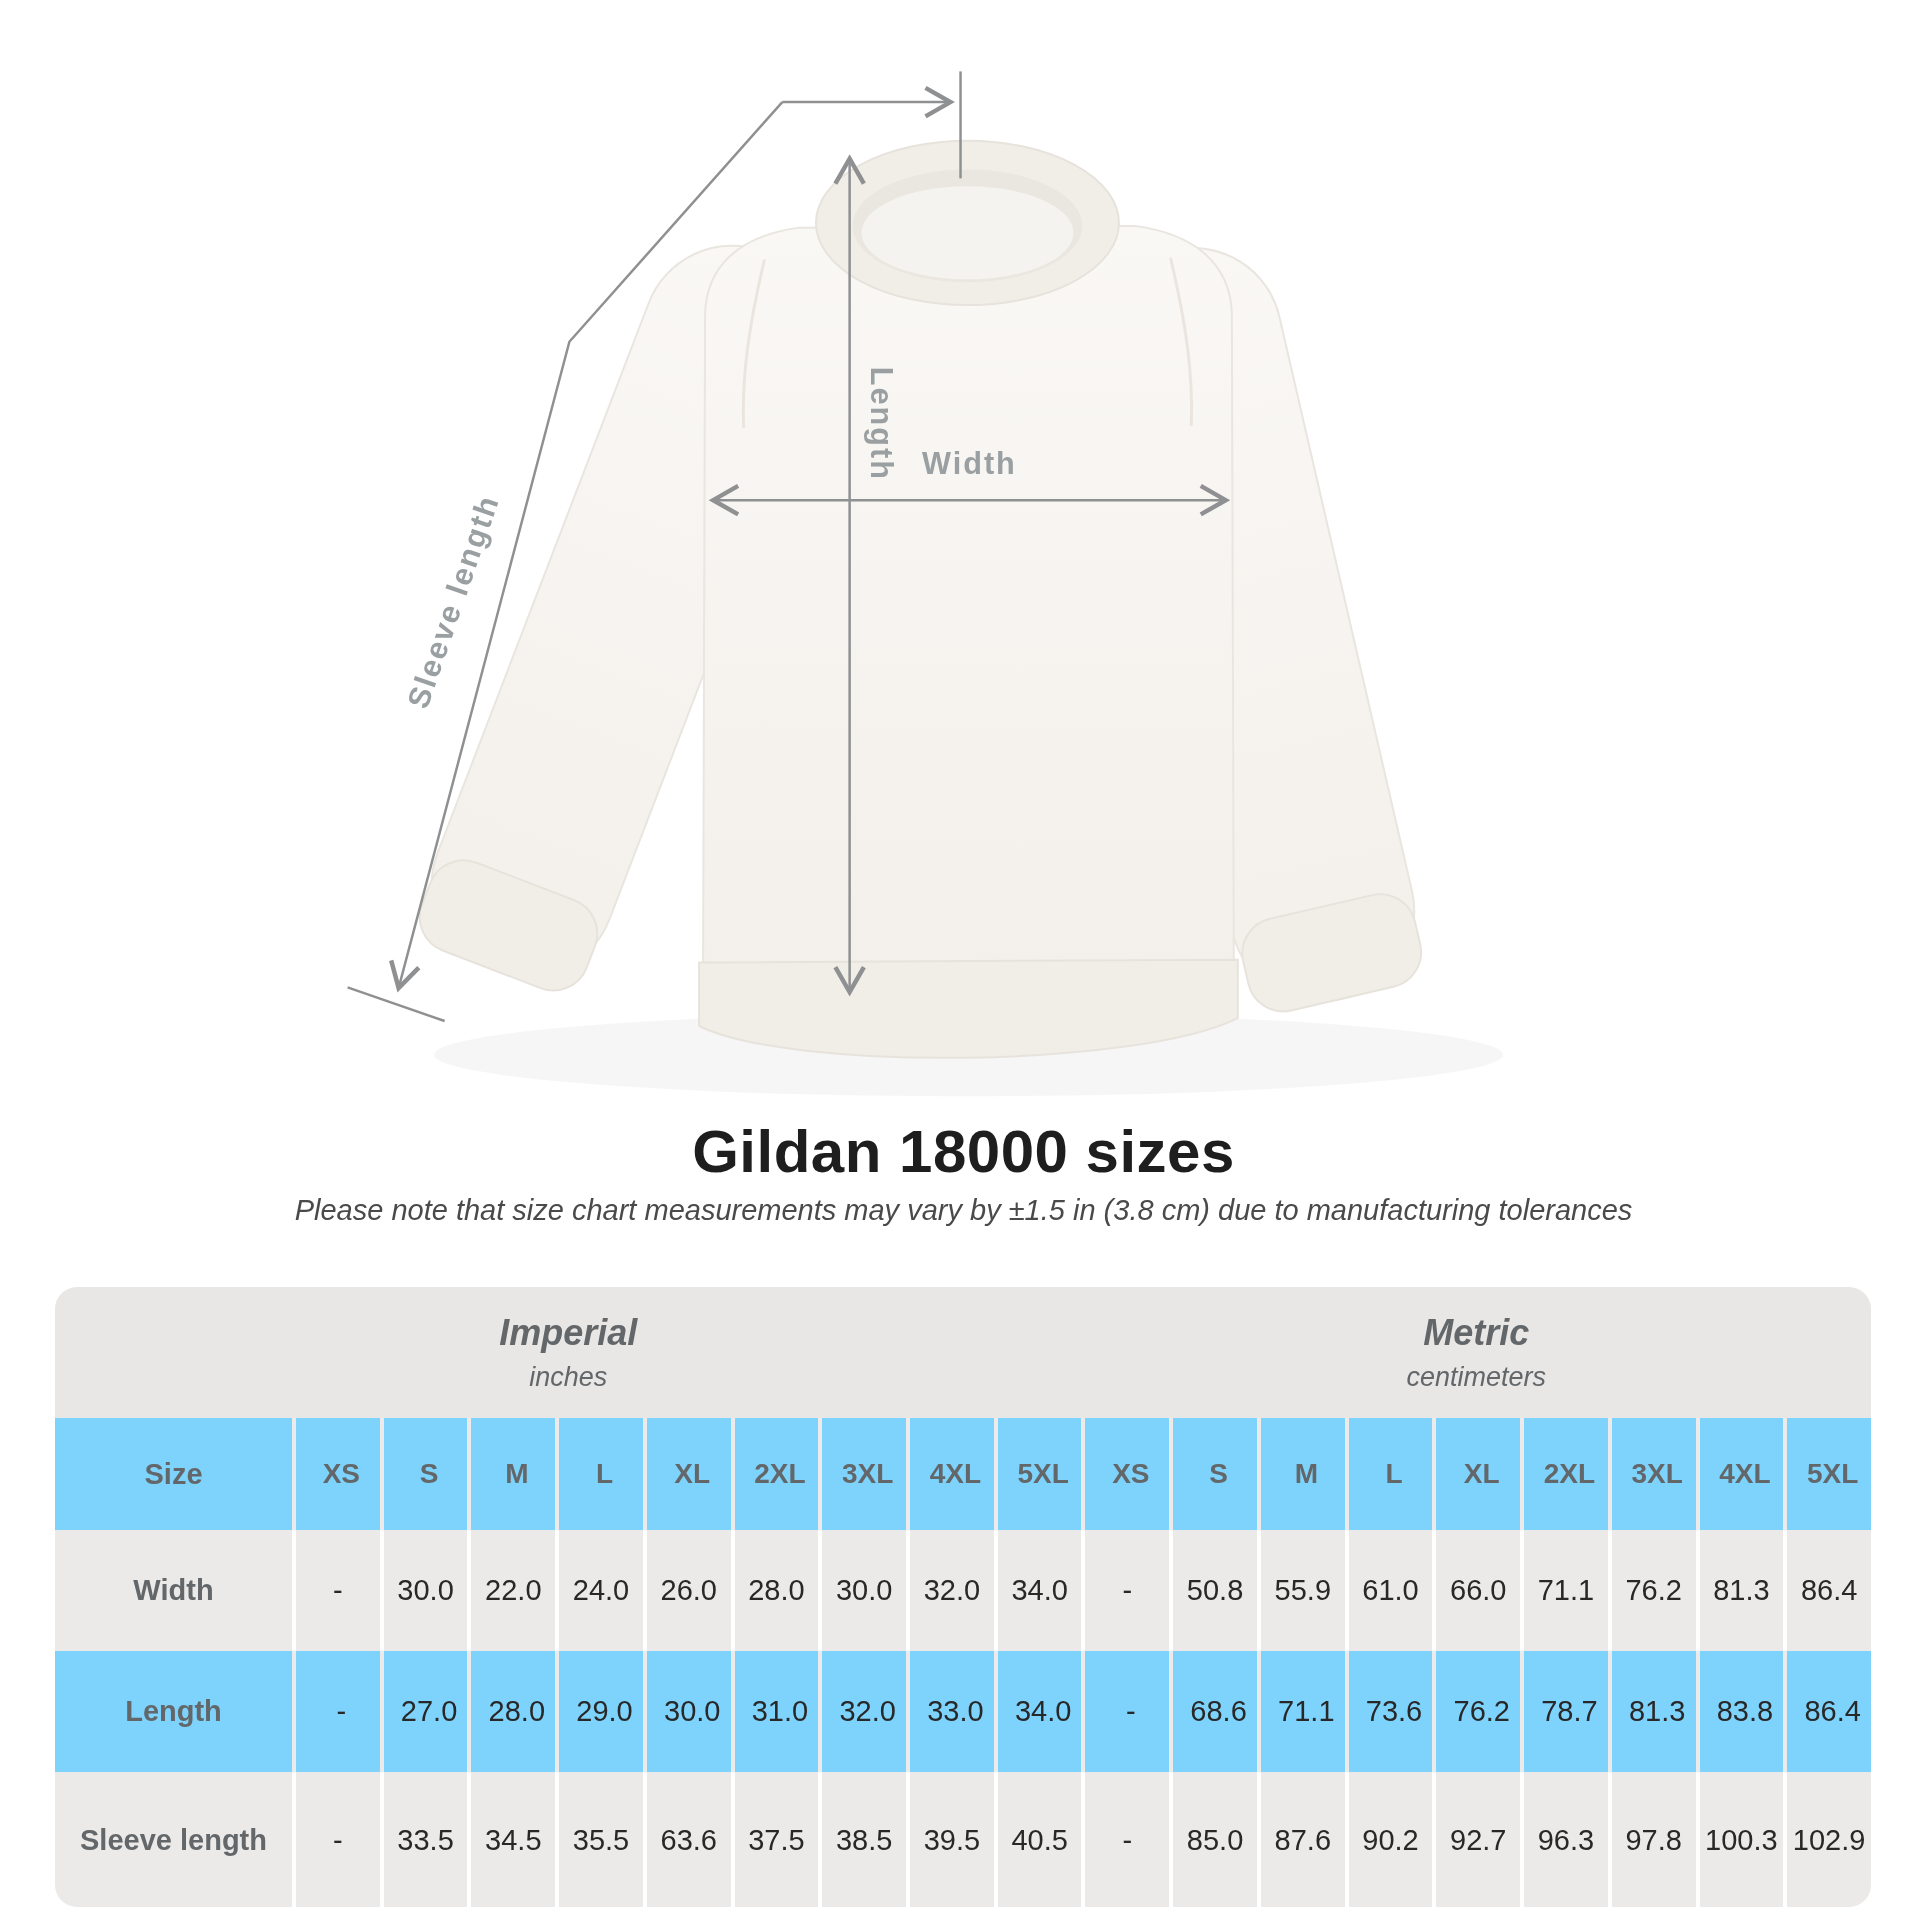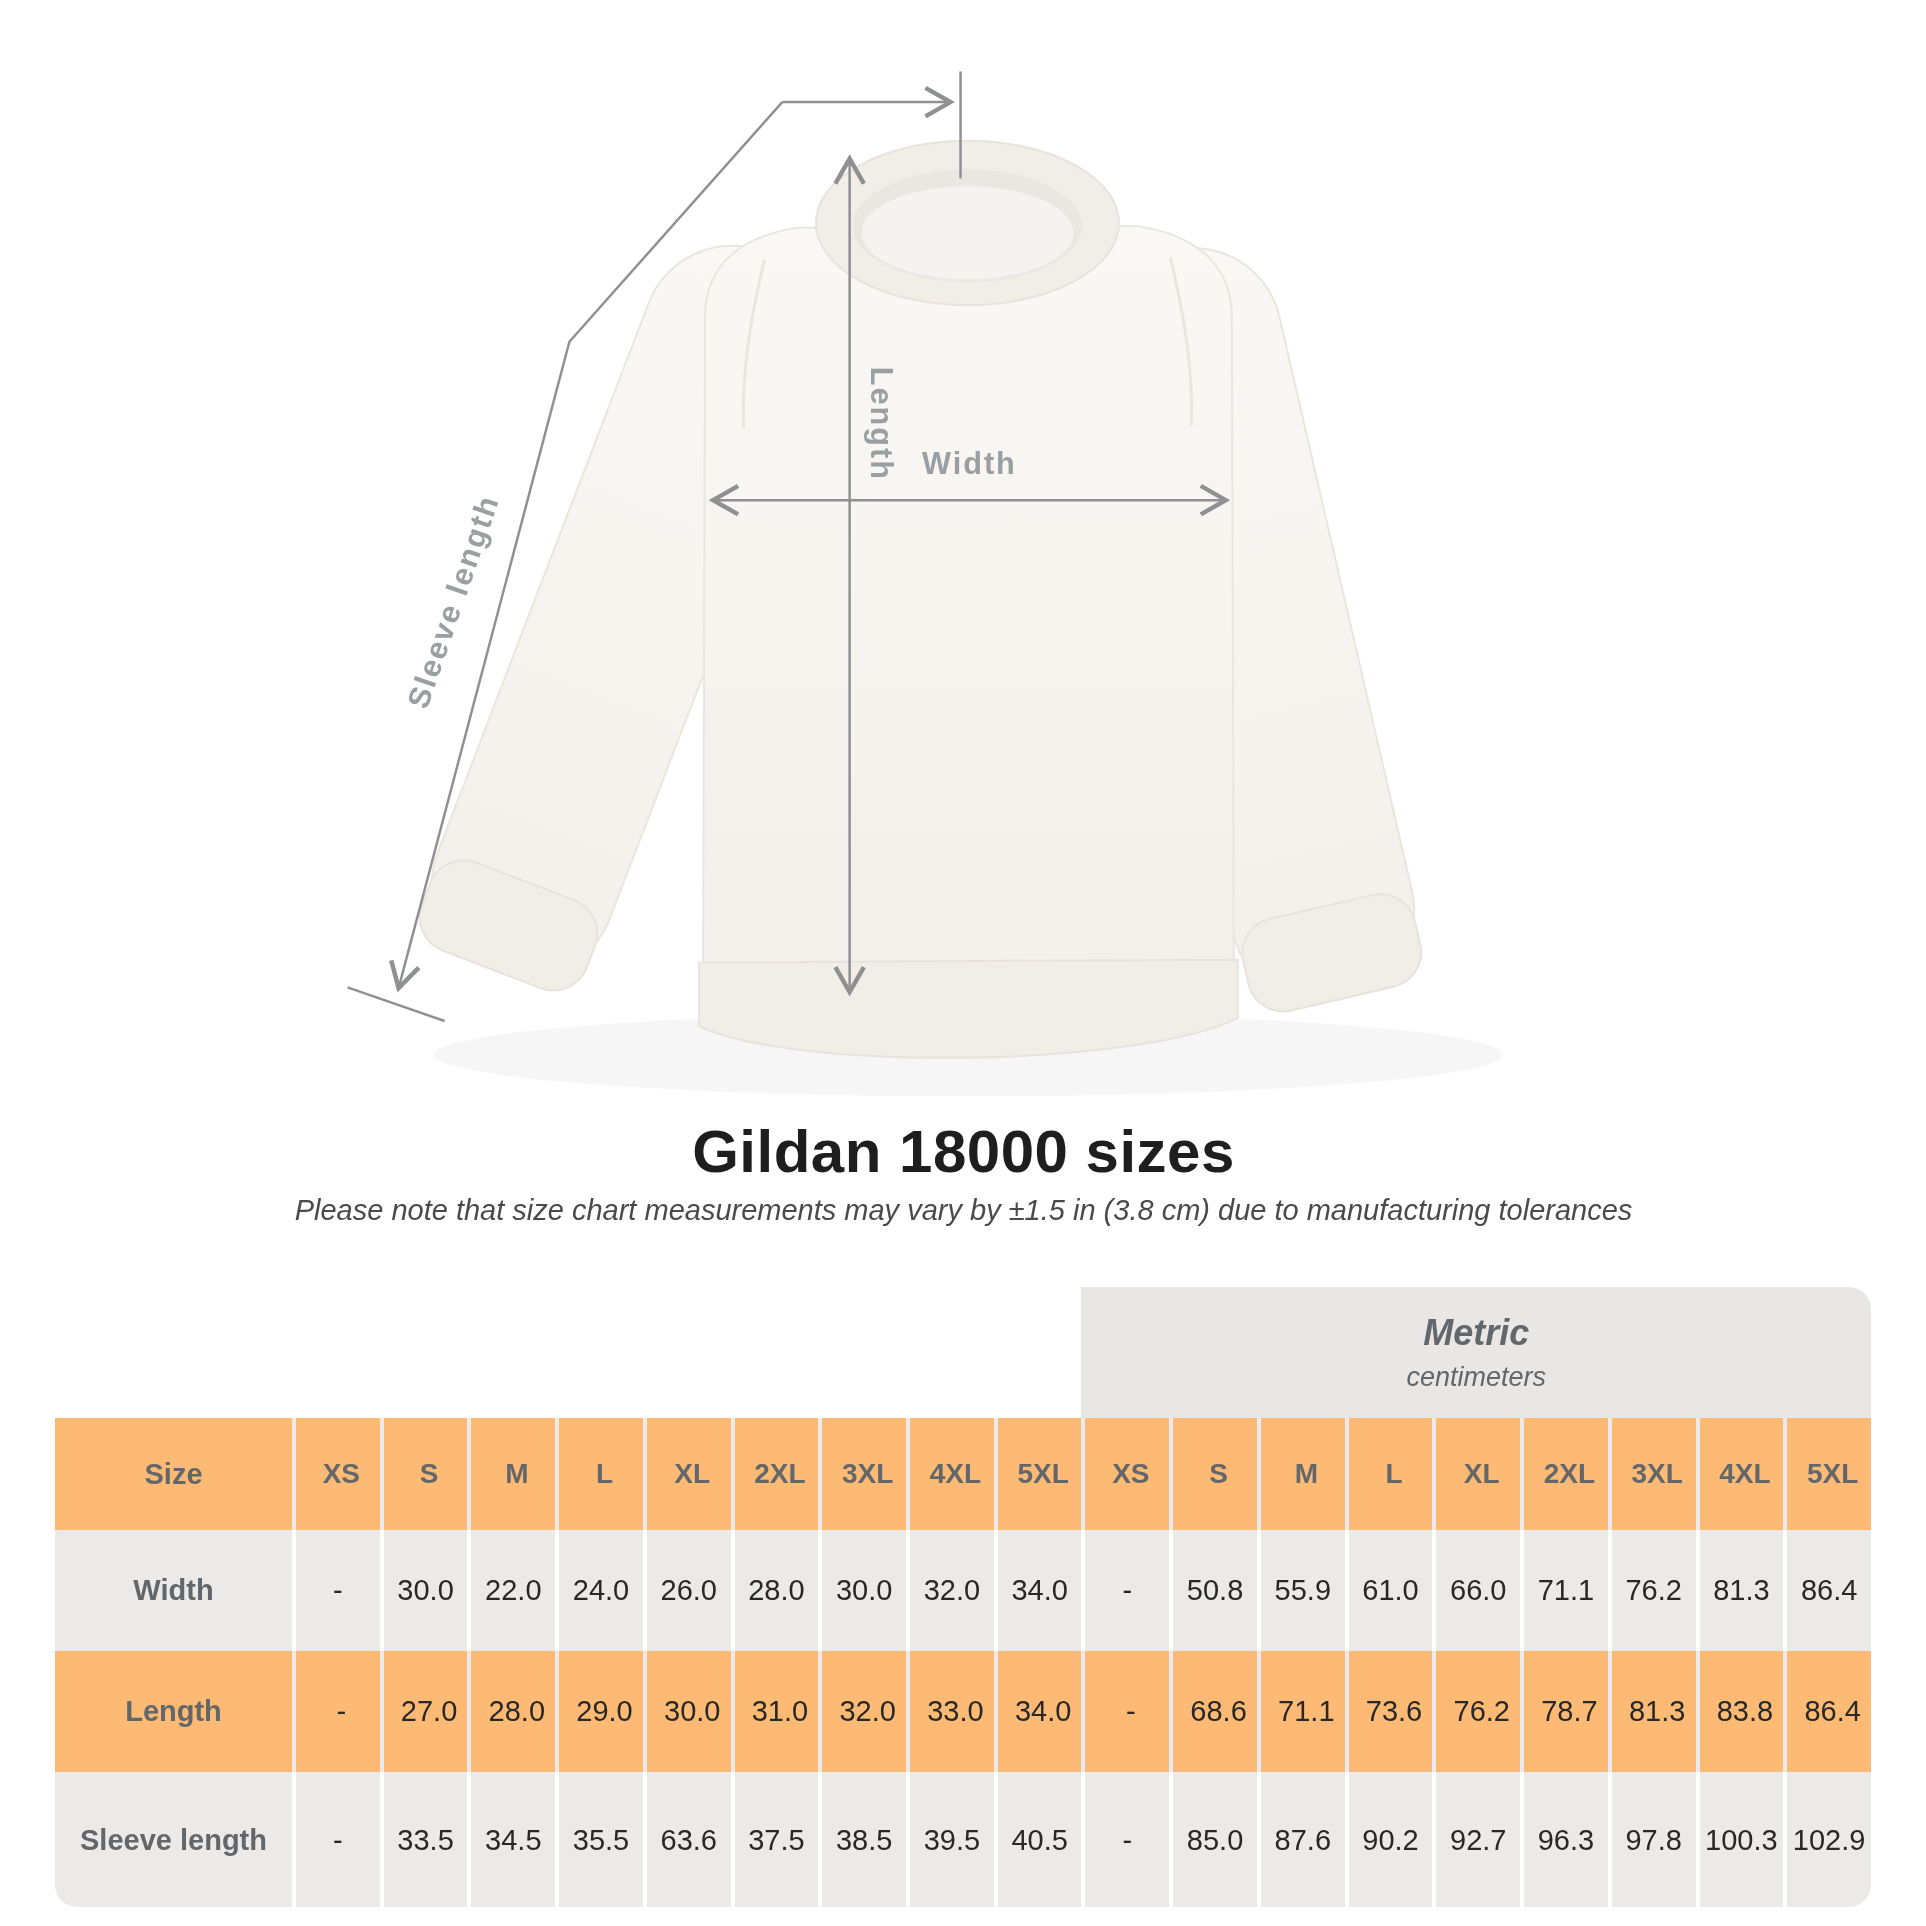--- a/index.html
+++ b/index.html
@@ -42,21 +42,21 @@
         grid-template-columns:237px repeat(18,1fr);
         grid-template-rows:131px 112px 121px 121px 136px;}
   .cell{display:flex;align-items:center;justify-content:center;
         font-size:29px;color:var(--value-dark);background:#ffffff;}
   .hdr{background:var(--header-bg);flex-direction:column;gap:8px;}
   .span-imperial{grid-column:1 / span 10;}
   .span-metric{grid-column:11 / -1;}
   .hdr-main{font-size:36px;font-weight:bold;font-style:italic;color:var(--label-gray);}
   .hdr-sub{font-size:27px;font-style:italic;color:var(--label-gray);}
   .r-gray{background:var(--row-gray);}
-  .r-white{background:#fdba74;}
+  .r-white{background:#7dd3fc;}
   .sep-light{border-left:4px solid var(--sep-on-white);padding-left:7px;}
   .sep-white{border-left:4px solid var(--sep-on-gray);}
   .row-label{font-weight:bold;color:var(--label-gray);}
   .size-head{font-weight:bold;color:var(--label-gray);font-size:28px;}
   .val{font-weight:normal;}
 </style>
 </head>
 <body>
 
 <div class="canvas">
@@ -113,20 +113,24 @@
       <text class="dlab" x="979" y="470">Width</text>
       <text class="dlab" transform="translate(460 608) rotate(-71)">Sleeve length</text>
     </g>
   </svg>
 
   <h1 class="title">Gildan 18000 sizes</h1>
   <p class="note">Please note that size chart measurements may vary by ±1.5 in (3.8 cm) due to manufacturing tolerances</p>
 
   <div class="table">
     <div class="grid">
+      <div class="cell hdr span-imperial">
+        <div class="hdr-main">Imperial</div>
+        <div class="hdr-sub">inches</div>
+      </div>
       <div class="cell hdr span-metric">
         <div class="hdr-main">Metric</div>
         <div class="hdr-sub">centimeters</div>
       </div>
 
     <div class="cell r-white row-label">Size</div>
         <div class="cell r-white sep-light size-head">XS</div>
         <div class="cell r-white sep-light size-head">S</div>
         <div class="cell r-white sep-light size-head">M</div>
         <div class="cell r-white sep-light size-head">L</div>

